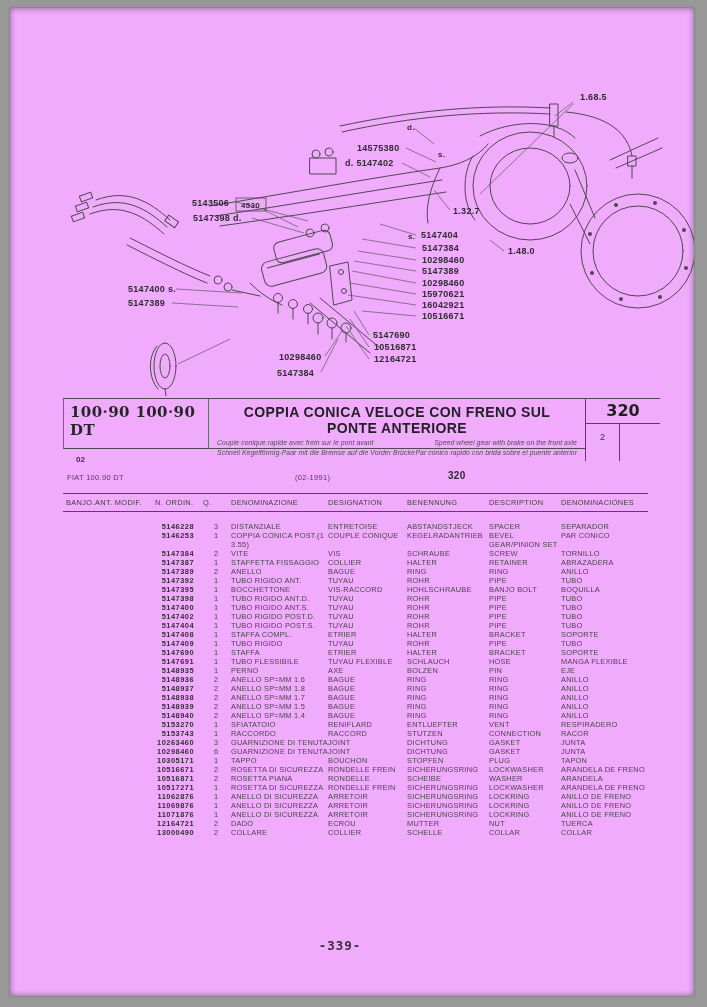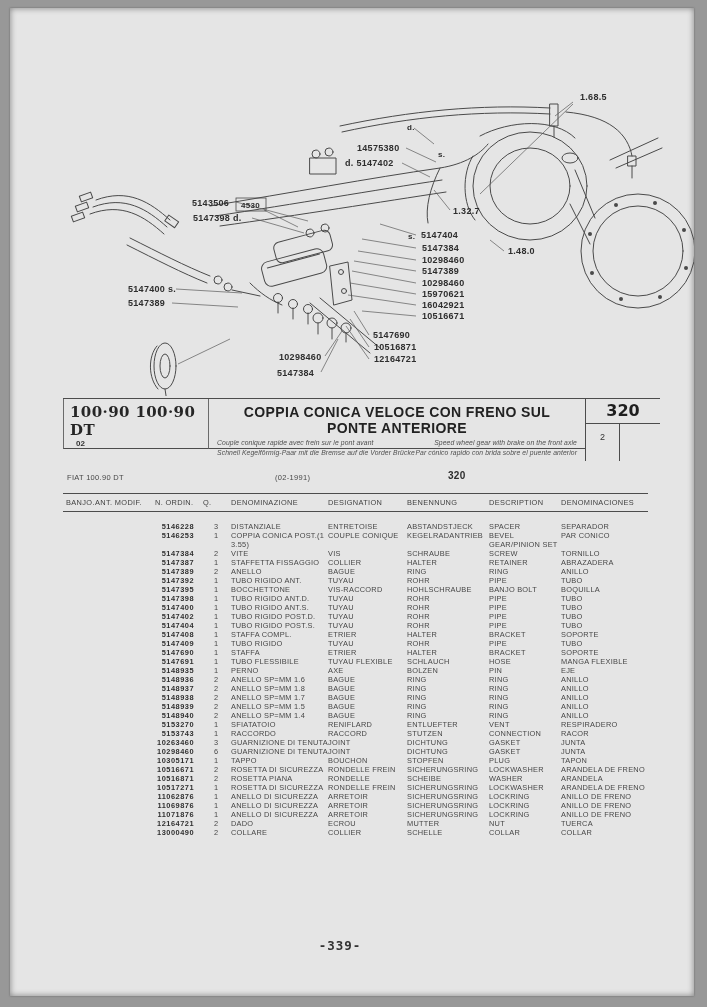--- a/index.html
+++ b/index.html
@@ -4,48 +4,48 @@
 <style>
   html,body{margin:0;padding:0;}
   body{
     width:707px;height:1007px;overflow:hidden;
     background:#989898;
     font-family:"Liberation Sans", sans-serif;
     -webkit-font-smoothing:antialiased;
   }
   .page{
     position:absolute;left:10px;top:8px;width:684px;height:988px;
-    background:#e5e5e5;
+    background:#f0abfc;
     box-shadow:0 0 6px rgba(0,0,0,.45) inset, 0 0 2px rgba(0,0,0,.3);
   }
   
   #diagram{position:absolute;left:0;top:0;width:684px;height:388px;overflow:hidden;}
   #diagram .ln{fill:none;stroke:#4a4a4a;stroke-width:1;stroke-linecap:round;stroke-linejoin:round;}
   #diagram .thin{fill:none;stroke:#5a5a5a;stroke-width:.7;}
   #diagram .dot{fill:#4a4a4a;stroke:none;}
   #diagram text{font:700 9px "Liberation Sans", sans-serif;fill:#2e2e2e;letter-spacing:.3px;}
   #diagram text.small{font-size:8px;}
   #diagram .label-box{fill:none;stroke:#4a4a4a;stroke-width:.8;}
   
   .band{position:absolute;left:53px;top:390px;width:597px;height:50px;border-top:1.6px solid #4c4c4c;}
   .band .cell{position:absolute;top:0;height:100%;box-sizing:border-box;}
   .band .left-cell{left:0;width:145px;border-bottom:1.4px solid #4c4c4c;border-left:1px solid #6b6b6b;padding:4px 0 0 6px;}
   .model-codes{font-weight:bold;font-size:15px;letter-spacing:.4px;color:#262626;font-family:"DejaVu Serif", serif;}
-  .model-variant{font-weight:bold;font-size:8px;color:#333;margin:0 0 0 6px;}
+  .model-variant{font-weight:bold;font-size:8px;color:#333;margin:16px 0 0 6px;}
   .band .title-cell{left:145px;width:377px;border-left:1px solid #6b6b6b;border-bottom:1.4px solid #4c4c4c;padding:5px 8px 0 8px;}
   .band-title{text-align:center;font-weight:bold;font-size:14px;letter-spacing:.4px;color:#222;}
   .sub-row{display:flex;justify-content:space-between;font-style:italic;font-size:6.8px;color:#4e4e4e;margin-top:3px;letter-spacing:.1px;}
   .band .right-cell{left:522px;width:75px;height:62px;border-left:1.2px solid #4c4c4c;}
   .section-number{text-align:center;font-weight:bold;font-size:16px;color:#1f1f1f;line-height:24px;border-bottom:1.3px solid #4c4c4c;font-family:"DejaVu Sans", sans-serif;}
   .sheet-row{display:flex;height:37px;}
   .sheet-cell{width:34px;border-right:1.2px solid #4c4c4c;text-align:center;font-size:9px;color:#333;padding-top:8px;box-sizing:border-box;}
   
   .meta{position:absolute;left:53px;top:465px;width:597px;height:12px;font-size:7.5px;color:#474747;letter-spacing:.3px;}
   .meta .m-model{position:absolute;left:4px;top:0;}
-  .meta .m-date{position:absolute;left:212px;top:0;}
+  .meta .m-date{position:absolute;left:232px;top:0;}
   .meta .m-section{position:absolute;left:385px;top:-3px;font-size:10px;font-weight:bold;color:#2c2c2c;}
   
   .tbl{position:absolute;left:53px;top:485px;width:585px;color:#474747;}
   .tgrid{display:grid;grid-template-columns:32px 60px 48px 28px 97px 79px 82px 72px auto;}
   .thead{border-top:1.2px solid #4c4c4c;border-bottom:1.2px solid #4c4c4c;padding:4px 0 4px 0;}
   .th{font-size:7.4px;letter-spacing:.35px;color:#3f3f3f;}
   .th.c0{padding-left:3px;}
   .tbody{margin-top:10px;}
   .tr{display:grid;grid-template-columns:32px 60px 48px 28px 97px 79px 82px 72px auto;}
   .td{font-size:7.4px;line-height:9px;letter-spacing:.25px;overflow:hidden;}

